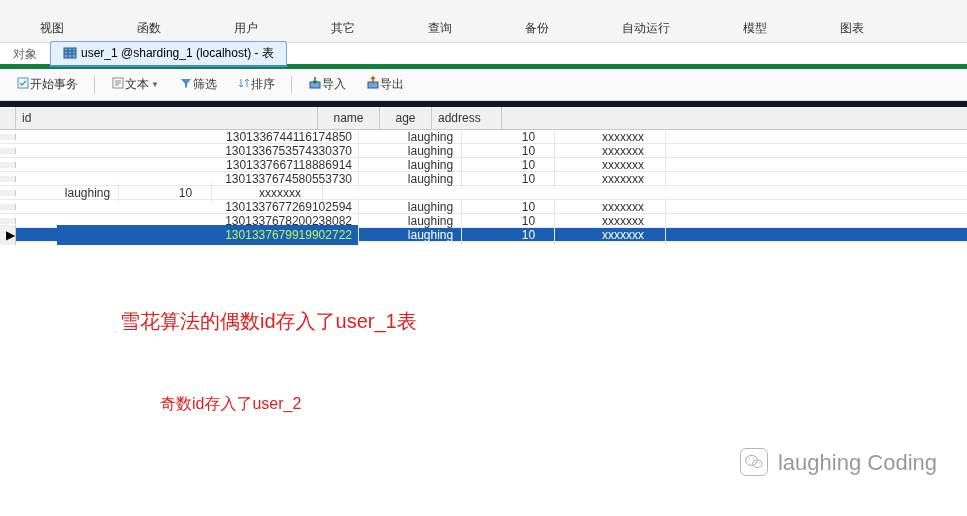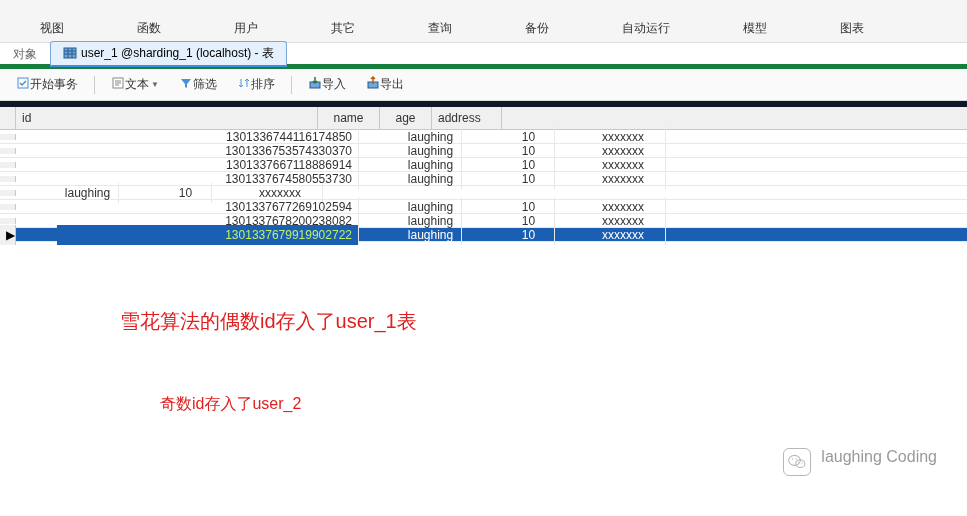--- a/index.html
+++ b/index.html
@@ -27,21 +27,21 @@
 .cell.gutter { width: 16px; min-width: 16px; background: #f0f0f0; border-right: 1px solid #c8c8c8; text-align: center; color: #000; }
 .grid-row.selected .cell.gutter { background: #f0f0f0; color: #000; }
 .cell.id { width: 302px; text-align: right; }
 .cell.name { width: 62px; text-align: center; }
 .cell.age { width: 52px; text-align: center; }
 .cell.address { width: 70px; text-align: left; }
 
 .annotation1 { position: absolute; left: 120px; top: 308px; color: #e02020; font-size: 20px; }
 .annotation2 { position: absolute; left: 160px; top: 366px; color: #e02020; font-size: 16px; margin-top: 28px; }
 
-.watermark { position: absolute; right: 30px; bottom: 40px; display: flex; align-items: flex-start; gap: 10px; opacity: 0.6; color: #555; font-size: 16px; }
+.watermark { position: absolute; right: 30px; bottom: 40px; display: flex; align-items: flex-end; gap: 10px; opacity: 0.6; color: #555; font-size: 22px; }
 .watermark .wm-icon { width: 28px; height: 28px; border: 1.5px solid #888; border-radius: 6px; display: flex; align-items: center; justify-content: center; }
 .chev { font-size: 8px; margin-left: 2px; color: #666; }
 </style>
 </head>
 <body>
 
 <div class="menubar">
   <div class="menu-item">视图</div>
   <div class="menu-item">函数</div>
   <div class="menu-item">用户</div>

